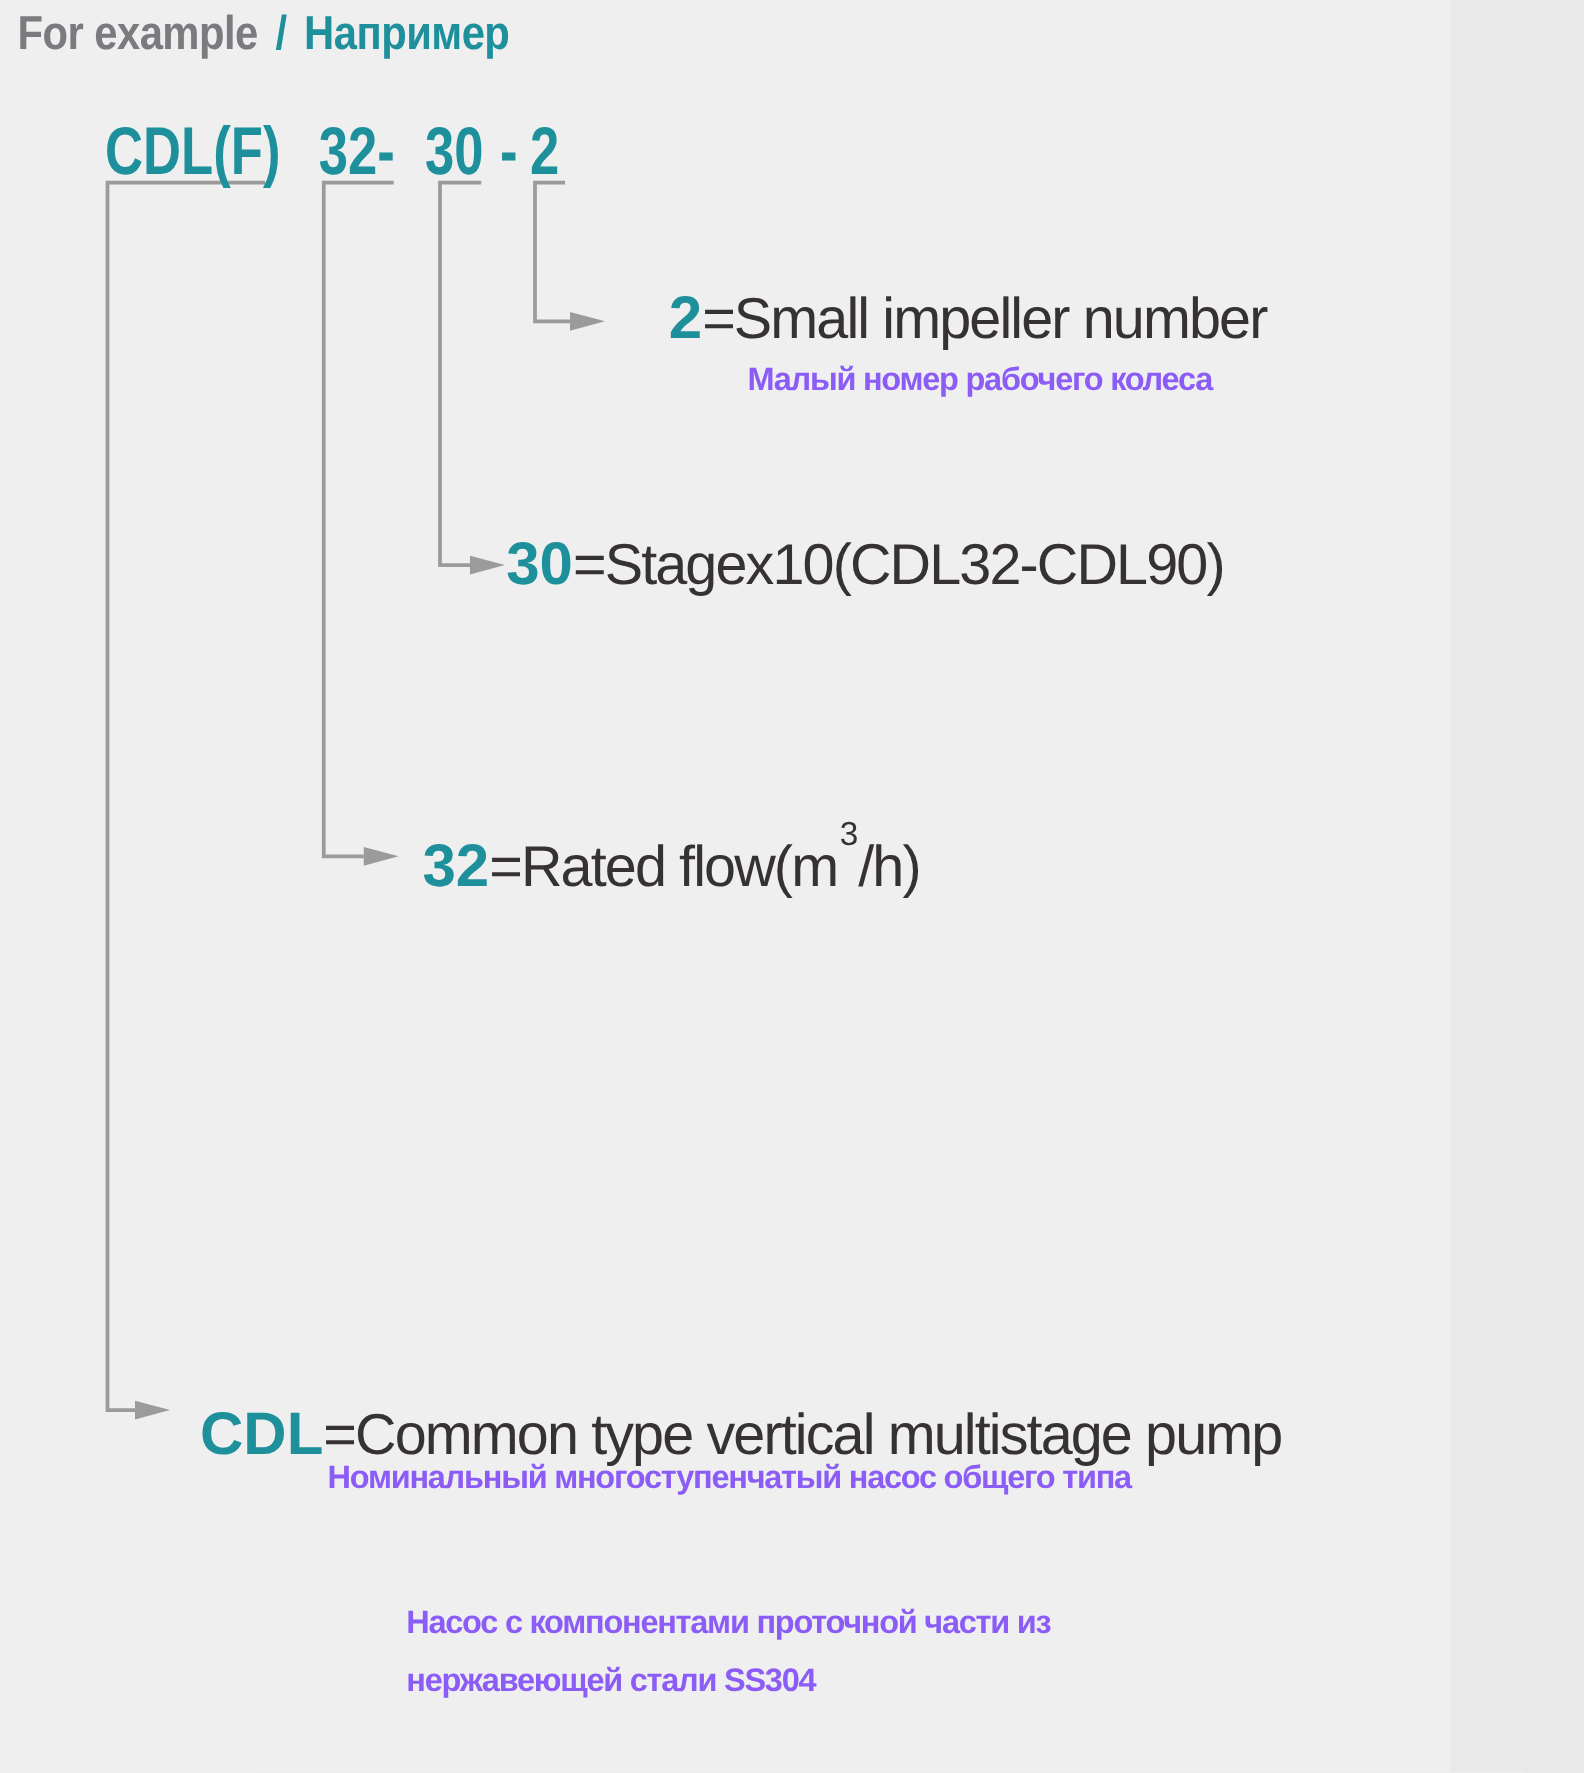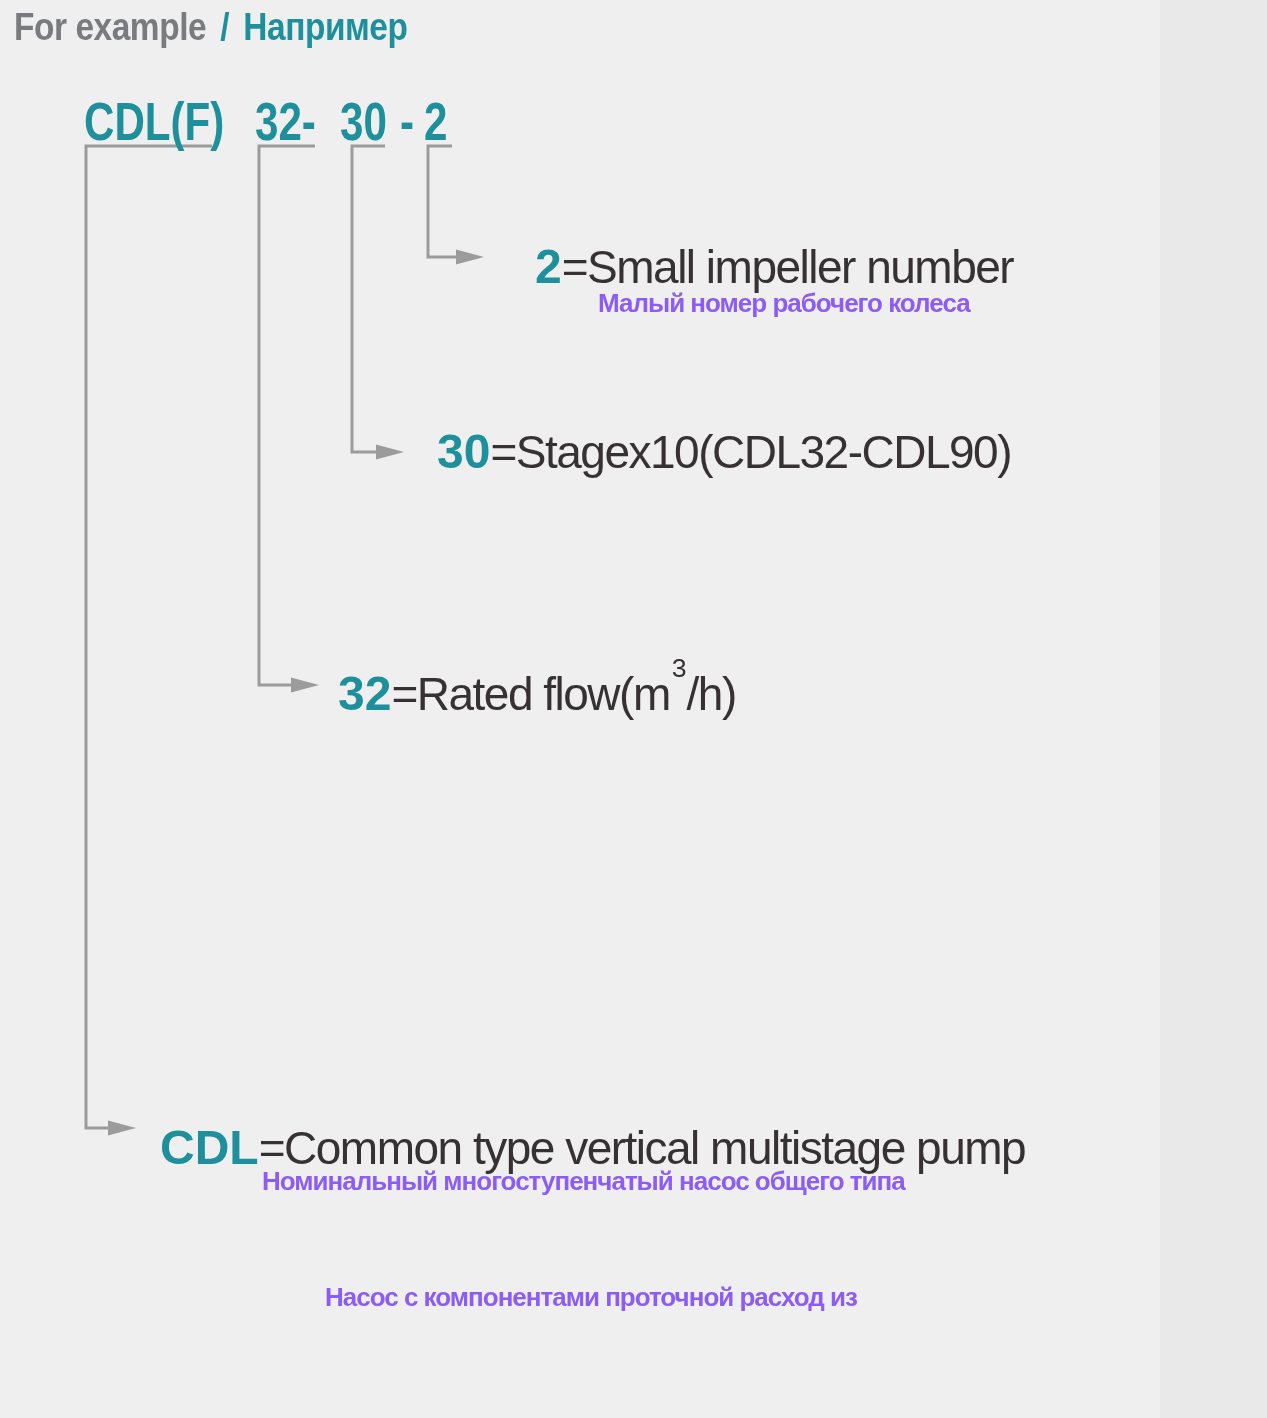--- a/index.html
+++ b/index.html
@@ -82,33 +82,34 @@
     <span class="sep">/</span>
     <span class="ru">Например</span>
   </div>
 
   <div class="abs code-seg" style="left:84px">CDL(F)</div>
   <div class="abs code-seg" style="left:255px">32-</div>
   <div class="abs code-seg" style="left:340px">30</div>
   <div class="abs code-seg" style="left:400px">-</div>
   <div class="abs code-seg" style="left:424px">2</div>
 
-  <div class="abs" style="left:535px;top:243px">
+  <div class="abs" style="left:535px;top:231px">
     <span class="code-prefix">2</span><span class="en-text">=Small impeller number</span>
   </div>
   <div class="abs ru-text" style="left:598px;top:290px">Малый номер рабочего колеса</div>
 
-  <div class="abs" style="left:437px;top:428px">
+  <div class="abs" style="left:405px;top:428px">
     <span class="code-prefix">30</span><span class="en-text">=Stagex10(CDL32-CDL90)</span>
   </div>
 
   <div class="abs" style="left:338px;top:670px">
     <span class="code-prefix">32</span><span class="en-text"><span>=Rated flow(m</span><sup class="cube">3</sup><span>/h)</span></span>
   </div>
 
   <div class="abs" style="left:160px;top:1124px">
     <span class="code-prefix">CDL</span><span class="en-text">=Common type vertical multistage pump</span>
   </div>
   <div class="abs ru-text" style="left:262px;top:1168px">Номинальный многоступенчатый насос общего типа</div>
 
-  <div class="abs ru-text" style="left:325px;top:1284px">Насос с компонентами проточной расход из</div>
+  <div class="abs ru-text" style="left:325px;top:1284px">Насос с компонентами проточной части из</div>
+  <div class="abs ru-text" style="left:325px;top:1331px">нержавеющей стали SS304</div>
 
 </div>
 
 </body></html>

